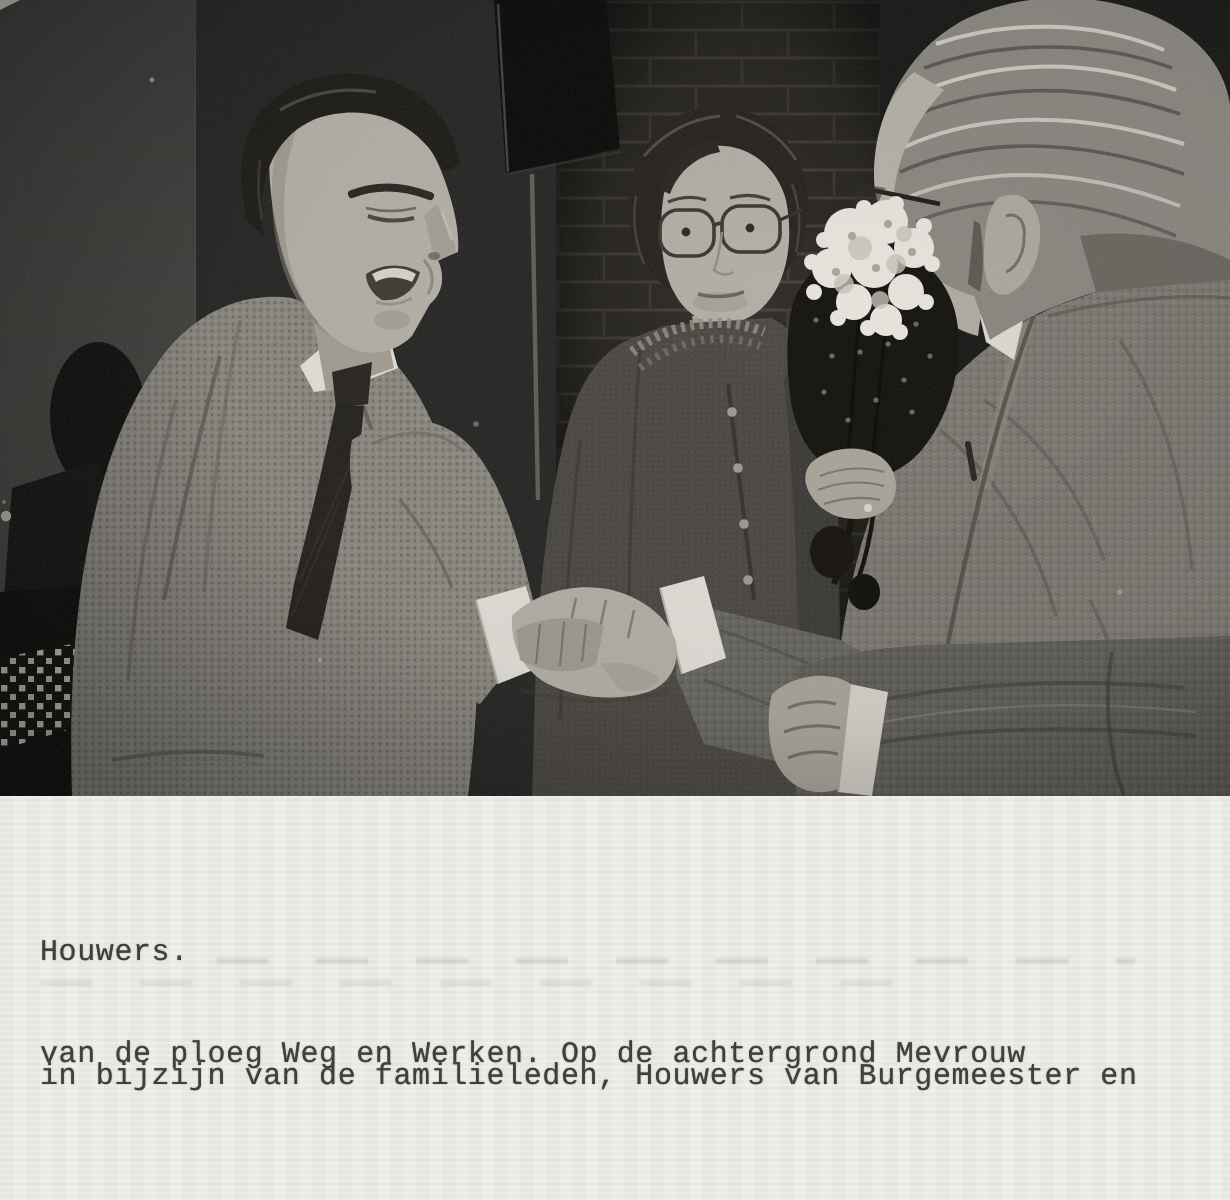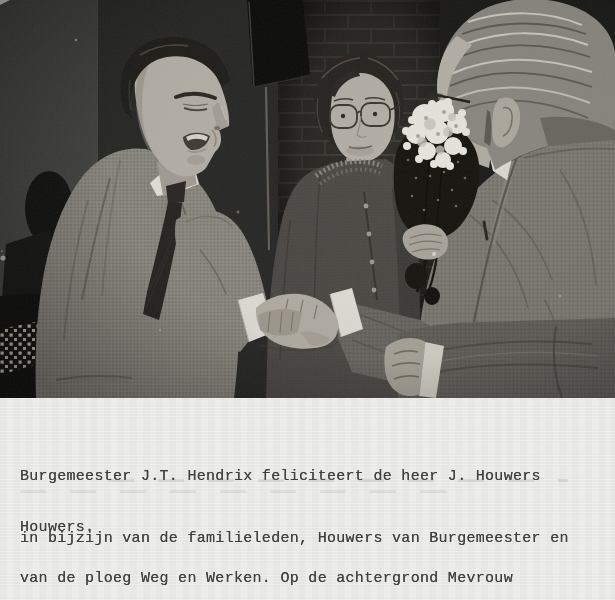--- a/index.html
+++ b/index.html
@@ -336,21 +336,20 @@
       <polygon points="0,0 10,0 0,5" fill="#c9c7c0" opacity="0.6"></polygon>
       <rect x="0" y="0" width="615" height="398" filter="url(#grain)" opacity="0.07"></rect>
     </svg>
   </div>
 
   <div class="photo-gap"></div>
   <div class="photo-edge-line"></div>
   <div class="paper-texture"></div>
 
   <div class="caption caption-1">
-    <div>Burgemeester J.T. Hendrix feliciteert de heer J. Houwers</div>
     <div>Houwers.</div>
     <div>van de ploeg Weg en Werken. Op de achtergrond Mevrouw</div>
   </div>
 
   <div class="smudge smudge-a"></div>
   <div class="smudge smudge-b"></div>
 
   <div class="caption caption-2">
     <div>in bijzijn van de familieleden, Houwers van Burgemeester en</div>
     

